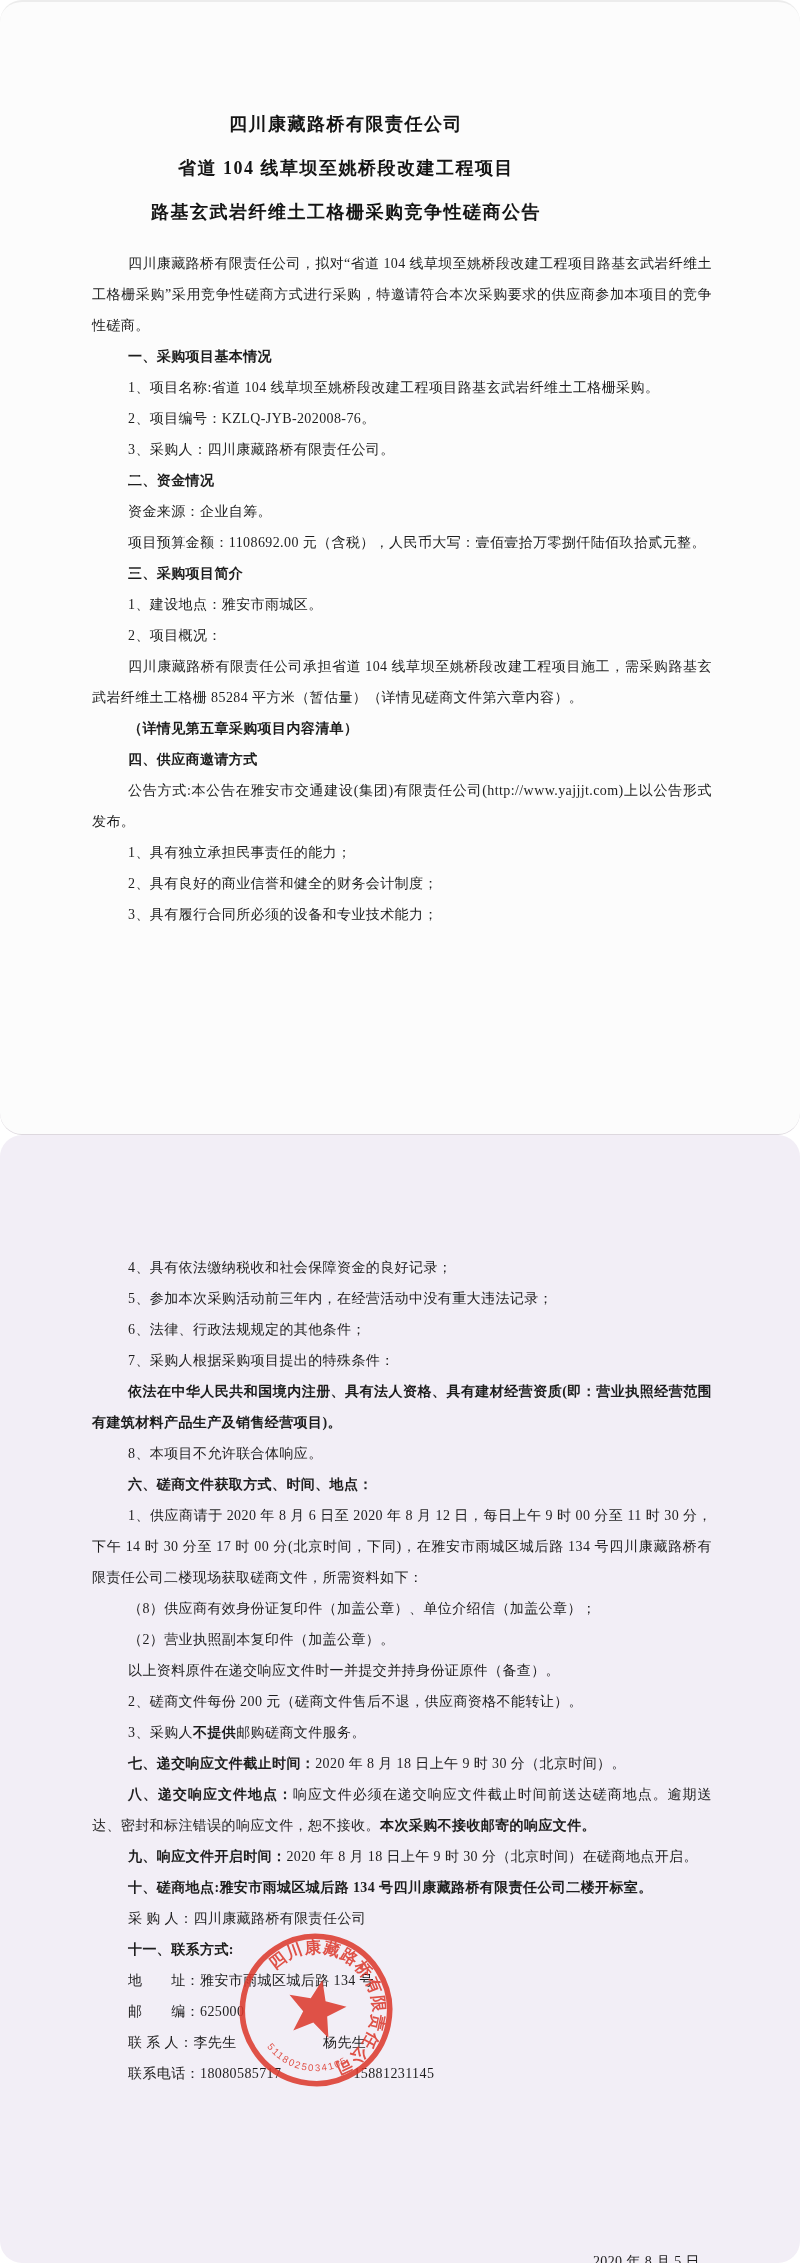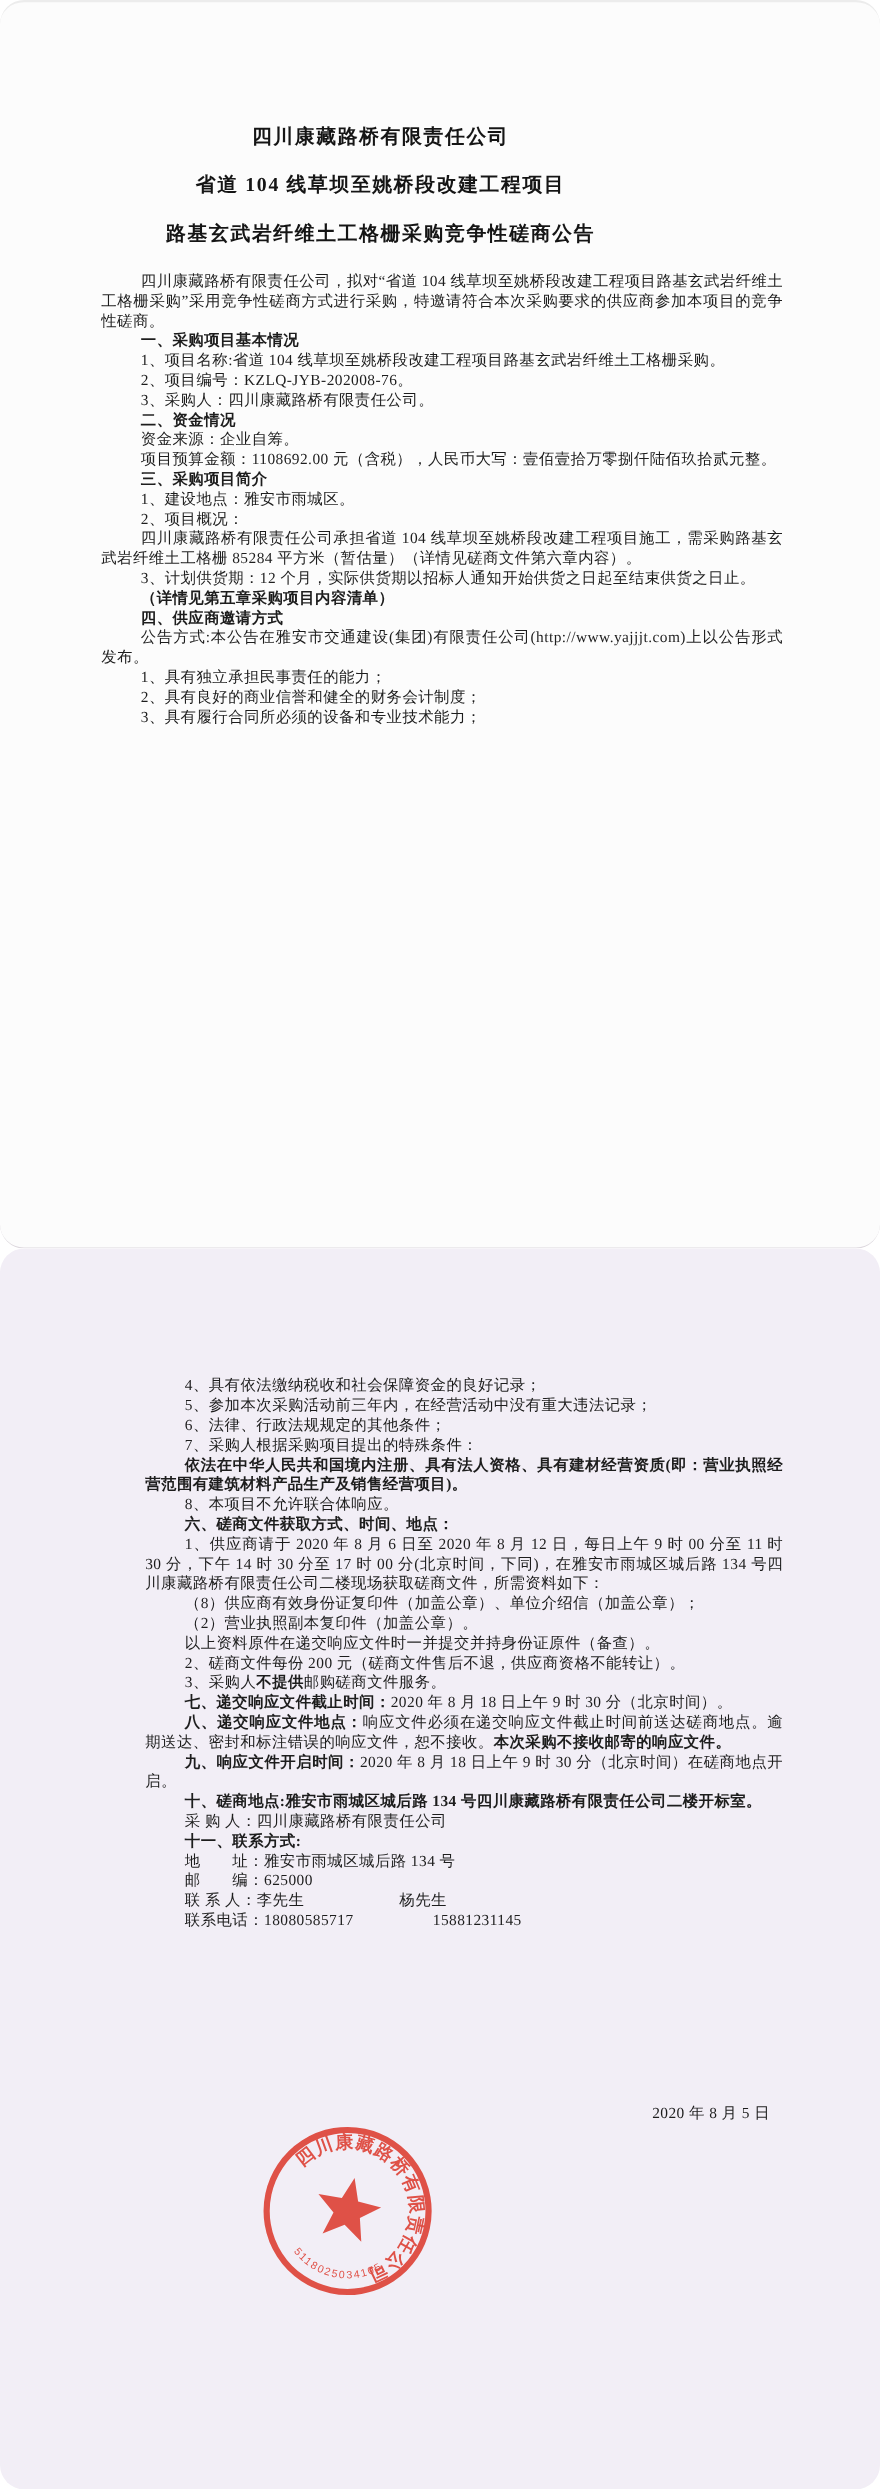--- a/index.html
+++ b/index.html
@@ -18,23 +18,23 @@
   }
   .page{position:relative;width:800px;overflow:hidden;border-radius:22px;}
   .page1{height:1135px;background:var(--page1-bg);border-top:2px solid #ececec;border-bottom:1px solid #ddd8de;}
   .page2{height:1128px;background:var(--page2-bg);}
   .titles{padding-top:100px;width:620px;margin-left:36px;text-align:center;}
   .title-line{
     font-size:18px;font-weight:bold;line-height:44px;letter-spacing:1.5px;color:#151515;
   }
   .body{padding:0 88px 0 92px;}
   .page1 .body{margin-top:14px;}
-  .page2 .body{padding-top:117px;margin-left:40px;}
+  .page2 .body{padding-top:117px;}
   .para{
-    margin:0;font-size:14px;line-height:18px;
+    margin:0;font-size:14px;line-height:31px;
     text-align:justify;text-indent:36px;letter-spacing:0.4px;
     color:var(--text);
   }
   .b{font-weight:bold;font-family:Liberation Serif, serif;}
   .date-line{text-align:right;text-indent:0;margin-top:40px;padding-right:12px;}
   .stamp{
     position:absolute;left:224px;top:783px;width:184px;height:184px;
     opacity:0.87;
   }
   .stamp .ring{fill:none;stroke:var(--stamp);stroke-width:5.5px;}
@@ -58,21 +58,20 @@
       <p class="para"><span>1、项目名称:省道 104 线草坝至姚桥段改建工程项目路基玄武岩纤维土工格栅采购。</span></p>
       <p class="para"><span>2、项目编号：KZLQ-JYB-202008-76。</span></p>
       <p class="para"><span>3、采购人：四川康藏路桥有限责任公司。</span></p>
       <p class="para"><span class="b">二、资金情况</span></p>
       <p class="para"><span>资金来源：企业自筹。</span></p>
       <p class="para"><span>项目预算金额：1108692.00 元（含税），人民币大写：壹佰壹拾万零捌仟陆佰玖拾贰元整。</span></p>
       <p class="para"><span class="b">三、采购项目简介</span></p>
       <p class="para"><span>1、建设地点：雅安市雨城区。</span></p>
       <p class="para"><span>2、项目概况：</span></p>
       <p class="para"><span>四川康藏路桥有限责任公司承担省道 104 线草坝至姚桥段改建工程项目施工，需采购路基玄武岩纤维土工格栅 85284 平方米（暂估量）（详情见磋商文件第六章内容）。</span></p>
-      <p class="para"><span>3、计划供货期：12 个月，实际供货期以招标人通知开始供货之日起至结束供货之日止。</span></p>
       <p class="para"><span class="b">（详情见第五章采购项目内容清单）</span></p>
       <p class="para"><span class="b">四、供应商邀请方式</span></p>
       <p class="para"><span>公告方式:本公告在雅安市交通建设(集团)有限责任公司(http://www.yajjjt.com)上以公告形式发布。</span></p>
       <p class="para"><span>1、具有独立承担民事责任的能力；</span></p>
       <p class="para"><span>2、具有良好的商业信誉和健全的财务会计制度；</span></p>
       <p class="para"><span>3、具有履行合同所必须的设备和专业技术能力；</span></p>
     </div>
 </div>
 
 <div class="page page2">

